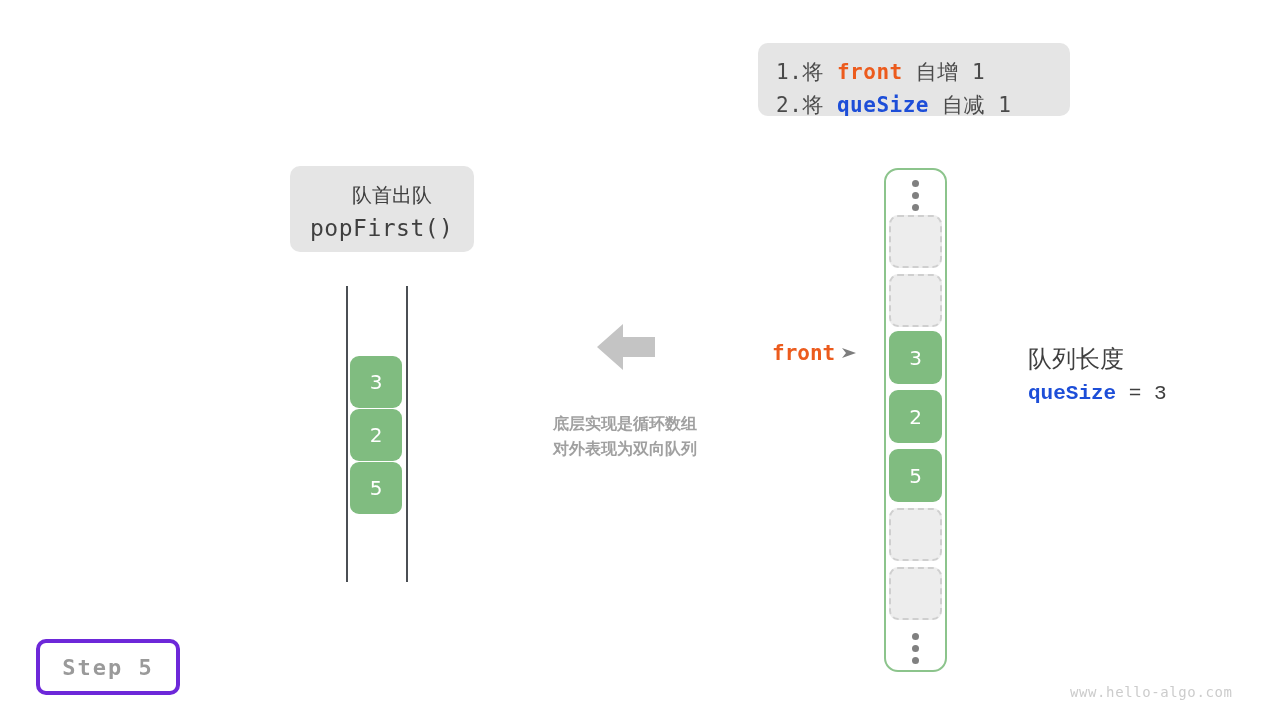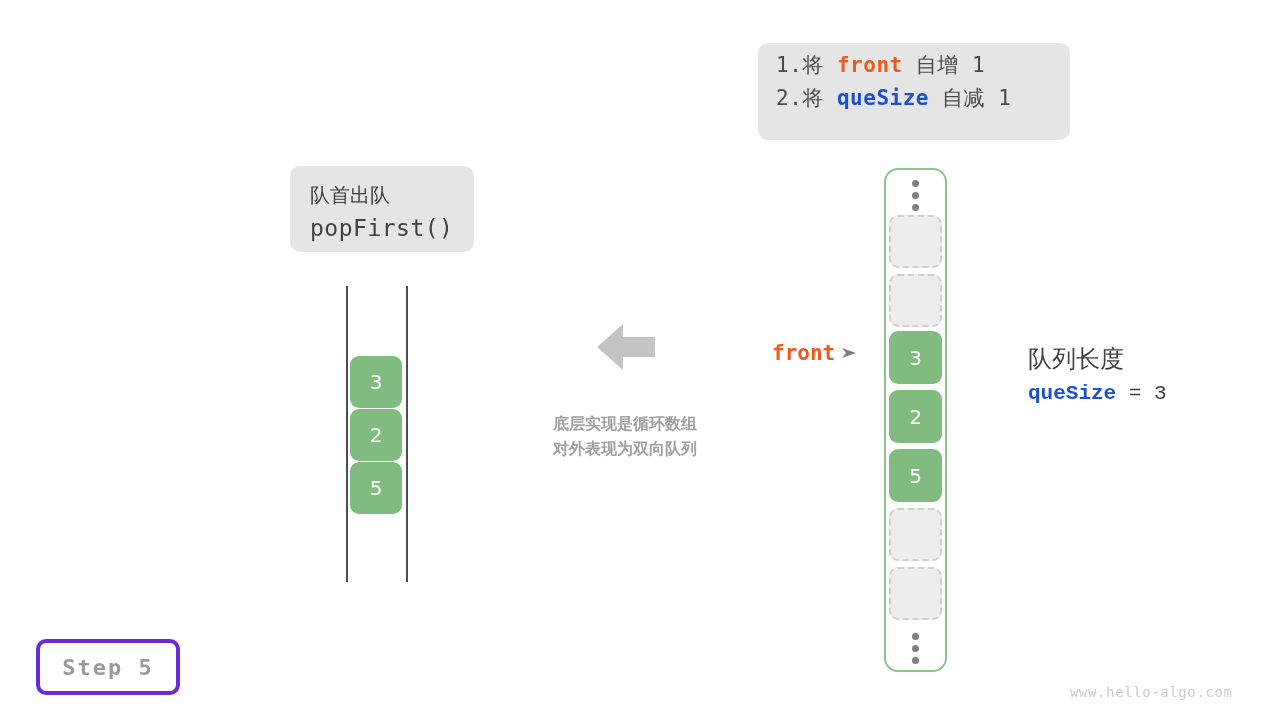--- a/index.html
+++ b/index.html
@@ -31,39 +31,39 @@
   .callout .line {
     white-space: pre;
     line-height: 1.55;
   }
 
   
   #op-callout {
     left: 758px;
     top: 43px;
     width: 312px;
-    height: 97px;
-    padding: 6px 20px 0 18px;
+    height: 73px;
+    padding: 13px 20px 0 18px;
     font-size: 21px;
     letter-spacing: 0.5px;
   }
   .kw-front  { color: #ec5b1d; font-weight: bold; }
   .kw-quesize{ color: #1d4ed8; font-weight: bold; }
   .op-num    { color: #4a4a4a; }
 
   
   #method-callout {
     left: 290px;
     top: 166px;
     width: 184px;
     height: 86px;
     padding: 14px 0 0 20px;
     font-size: 21px;
   }
-  #method-callout .cn   { font-family: "DejaVu Sans", sans-serif; font-size: 20px; }
+  #method-callout .cn   { font-family: "DejaVu Sans", sans-serif; font-size: 20px; text-align: center; }
   #method-callout .code { font-family: "DejaVu Sans Mono", monospace; font-size: 23px; letter-spacing: 0.5px; }
 
   
   #deque-rail-left, #deque-rail-right {
     position: absolute;
     top: 286px;
     width: 2px;
     height: 296px;
     background: #4b4f54;
   }

